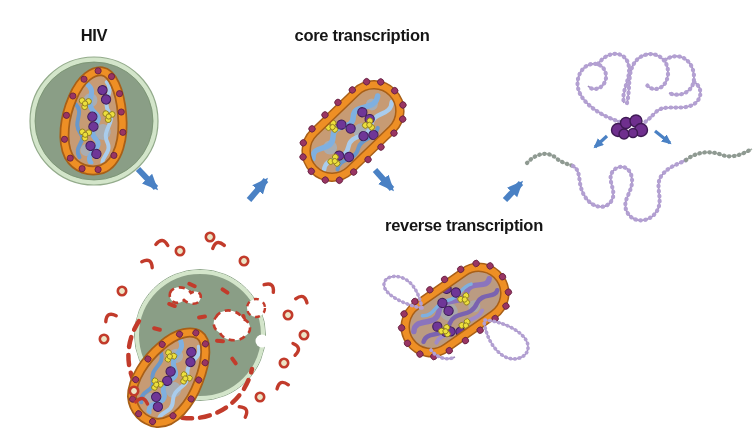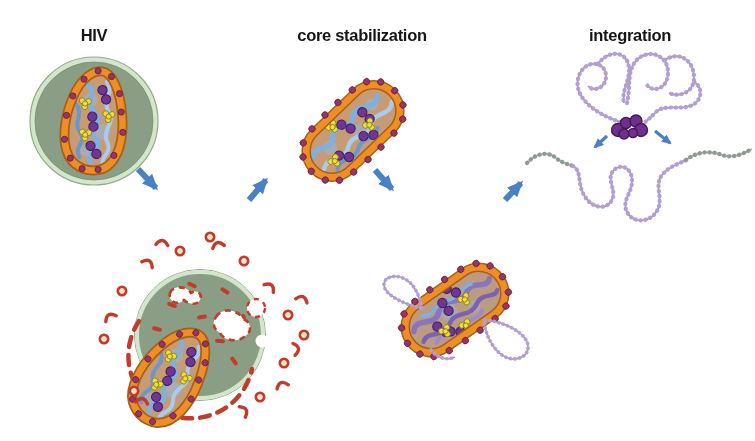--- a/index.html
+++ b/index.html
@@ -291,16 +291,16 @@
           <use href="#h1" class="host-bead"></use>
       <use href="#h2" class="dna-under"></use>
           <use href="#h2" class="dna-bead"></use>
       <use href="#h3" class="host-under"></use>
           <use href="#h3" class="host-bead"></use>
     </g>
   </g>
 </svg>
 
 <div class="stage-label" style="left:94px;top:26px">HIV</div>
-<div class="stage-label" style="left:362px;top:26px">core stabilization</div>
-<div class="stage-label" style="left:630px;top:26px">integration</div>
+<div class="stage-label" style="left:362px;top:26px">core transcription</div>
+<div class="stage-label" style="left:464px;top:216px">reverse transcription</div>
 
 </div>
 
 </body></html>

